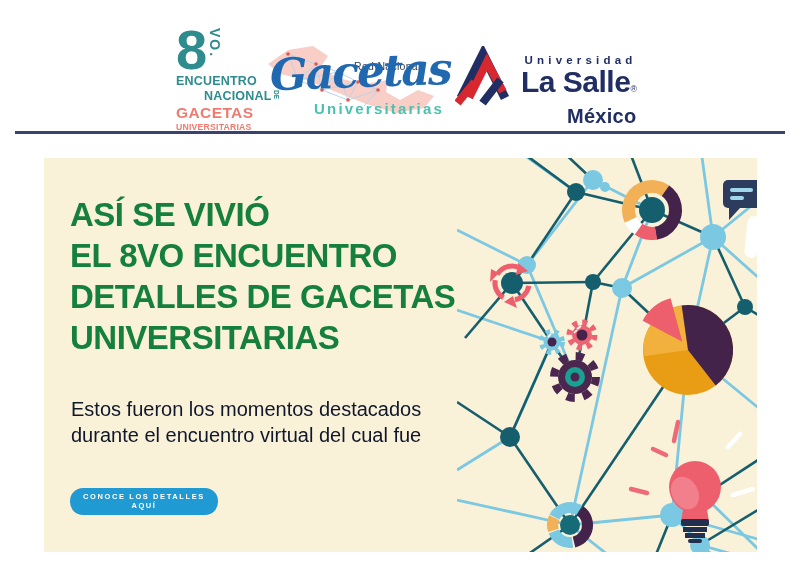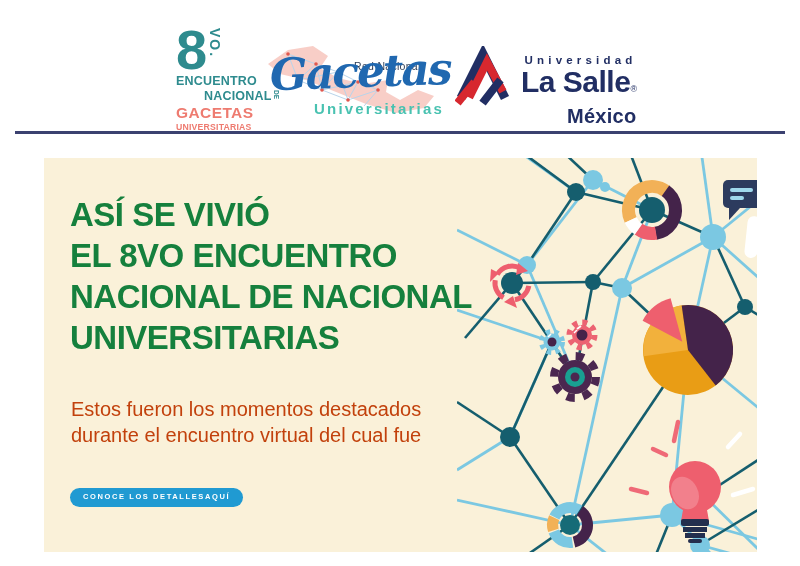--- a/index.html
+++ b/index.html
@@ -29,22 +29,22 @@
   .logo3 { position:absolute; left:455px; top:46px; display:flex; align-items:flex-start; }
   .l3-text { margin-left:10px; margin-top:8px; color:#212e63;text-align:right; }
   .l3-top { font-size:11.5px; font-weight:700; letter-spacing:4.2px; }
   .l3-name { font-size:30px; font-weight:700; letter-spacing:-0.5px; line-height:32px; }
   .l3-reg { font-size:9px; font-weight:400; vertical-align:baseline; }
   .l3-mx { font-size:20px; font-weight:700; letter-spacing:0.3px; }
 
   
   .hero { position:absolute; left:44px; top:158px; width:713px; height:394px; background:#faf1d9; overflow:hidden; }
   .hero-title { position:absolute; left:26px; top:36px; color:#15803d; font-weight:800; font-size:33px; line-height:41px; letter-spacing:-0.5px; }
-  .hero-desc { position:absolute; left:27px; top:238px; color:#c2410c; font-size:20px; line-height:26px; white-space:nowrap; }
-  .cta { position:absolute; left:26px; top:330px; display:inline-flex; flex-direction:row; align-items:center; background:#209ad2; color:#fff; border:none; border-radius:13px; padding:5px 13px; cursor:pointer; }
+  .hero-desc { position:absolute; left:27px; top:238px; color:#0f172a; font-size:20px; line-height:26px; white-space:nowrap; }
+  .cta { position:absolute; left:26px; top:330px; display:inline-flex; flex-direction:column; align-items:center; background:#209ad2; color:#fff; border:none; border-radius:13px; padding:5px 13px; cursor:pointer; }
   .cta span { font-size:7.5px; font-weight:700; letter-spacing:1.6px; line-height:8.5px; font-family:"Liberation Sans", sans-serif; }
   .illo { position:absolute; right:0; top:0; }
 </style>
 </head>
 <body>
 
 <div class="page">
 
   <div class="logo1">
     <div class="l1-row">
@@ -101,21 +101,21 @@
     </div>
   </div>
 
   <div class="divider"></div>
 
   <section class="hero">
 
     <h1 class="hero-title">
       <div>ASÍ SE VIVIÓ</div>
       <div>EL 8VO ENCUENTRO</div>
-      <div>NACIONAL DE NACIONAL</div>
+      <div>DETALLES DE GACETAS</div>
       <div>UNIVERSITARIAS</div>
     </h1>
 
     <div class="hero-desc">
       <div>Estos fueron los momentos destacados</div>
       <div>durante el encuentro virtual del cual fue</div>
     </div>
 
     <button class="cta">
       <span>CONOCE LOS DETALLES</span>

